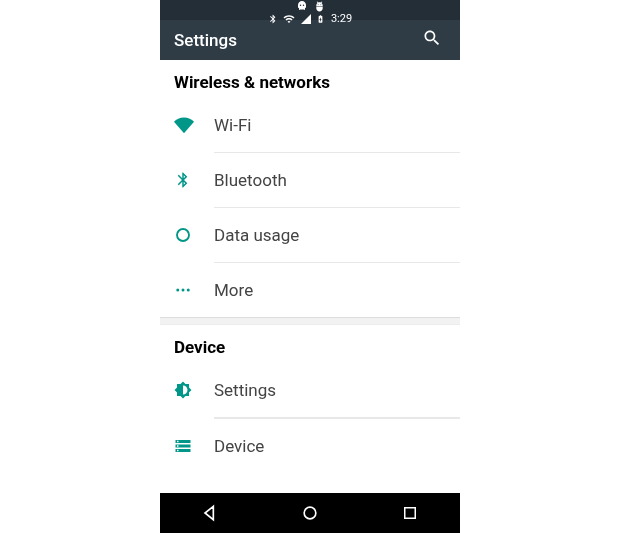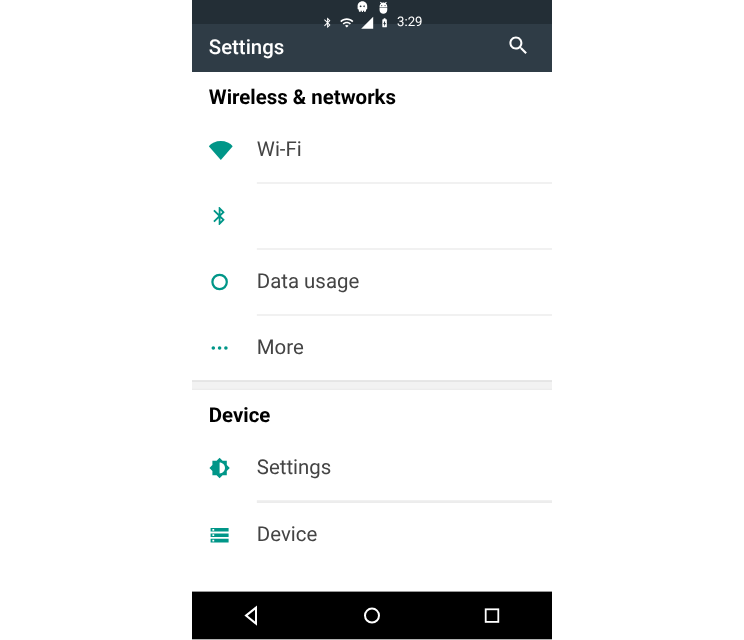--- a/index.html
+++ b/index.html
@@ -216,20 +216,21 @@
     <div class="divider-wrap">
         <hr class="divider">
       </div>
 
     <div class="list-item">
       <span class="icon-slot">
         <svg width="18" height="18" viewBox="0 0 24 24" fill="#009688">
             <path d="M17.71 7.71L12 2h-1v7.59L6.41 5 5 6.41 10.59 12 5 17.59 6.41 19 11 14.41V22h1l5.71-5.71L13.41 12l4.3-4.29zM13 5.83l1.88 1.88L13 9.59V5.83zm1.88 10.46L13 18.17v-3.76l1.88 1.88z"></path>
           </svg>
       </span>
+      <span class="label">Bluetooth</span>
     </div>
     <div class="divider-wrap">
         <hr class="divider">
       </div>
 
     <div class="list-item">
       <span class="icon-slot">
         <svg width="18" height="18" viewBox="0 0 24 24" fill="none" stroke="#009688" stroke-width="2.5">
             <circle cx="12" cy="12" r="8"></circle>
           </svg>

